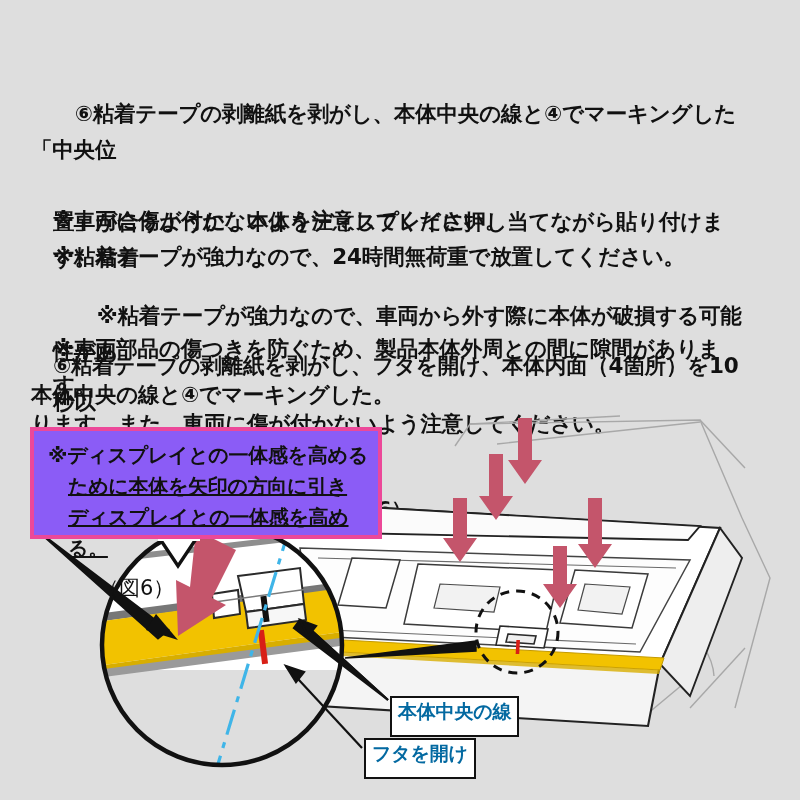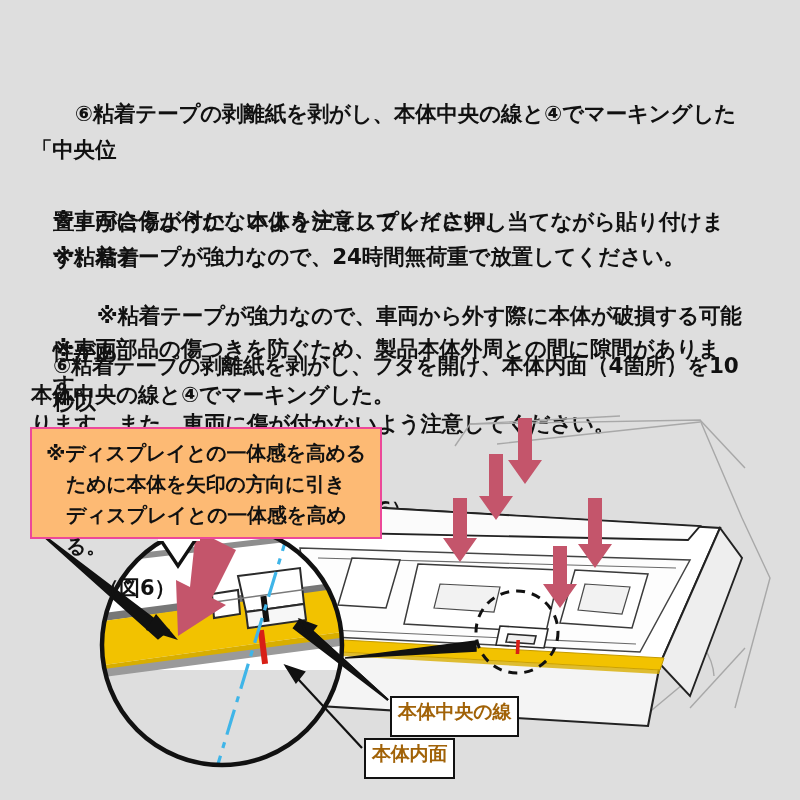--- a/index.html
+++ b/index.html
@@ -46,56 +46,56 @@
     left:0;top:408px;
     width:800px;height:392px;
   }
   .figsvg{position:absolute;left:0;top:0;}
 
   
   .callout{
     position:absolute;
     left:30px;top:19px;
     width:352px;height:112px;
-    background:#fdba74;
-    border:2px solid #ec4899;
+    background:#8b5cf6;
+    border:4px solid #ec4899;
     box-sizing:border-box;
     z-index:6;
   }
   .callout-text{
     position:absolute;
     left:14px;top:9px;
     width:326px;
     font-size:20px;
     line-height:31px;
     font-weight:700;
     color:#111;
     letter-spacing:-0.3px;
   }
-  .callout-text .l2,.callout-text .l3{display:block;padding-left:20px;}
+  .callout-text .l2,.callout-text .l3{display:block;padding-left:20px;text-decoration:underline;}
 
   
   .fignum{
     position:absolute;
     left:98px;top:166px;
     font-size:21px;
-    font-weight:700;
+    font-weight:400;
     color:#111;
     z-index:6;
   }
 
   
   .lbl{
     position:absolute;
     background:#ffffff;
     border:2.5px solid #111;
     box-sizing:border-box;
     font-size:19px;
     font-weight:700;
-    color:#a16207;
+    color:#0369a1;
     padding:2px 6px 13px 6px;
     line-height:22px;
     letter-spacing:-0.2px;
     z-index:7;
     white-space:nowrap;
   }
   .lbl-center-line{left:390px;top:288px;}
   .lbl-center-pos{left:364px;top:330px;}
 </style>
 </head>
@@ -261,16 +261,16 @@
       <div class="callout-text">
         <span>※ディスプレイとの一体感を高める</span>
         <span class="l2">ために本体を矢印の方向に引き</span>
         <span class="l3">ディスプレイとの一体感を高める。</span>
       </div>
     </div>
 
     <div class="fignum">（図6）</div>
 
     <div class="lbl lbl-center-line">本体中央の線</div>
-    <div class="lbl lbl-center-pos">本体内面</div>
+    <div class="lbl lbl-center-pos">フタを開け</div>
 
   </div>
 </div>
 
 </body></html>

